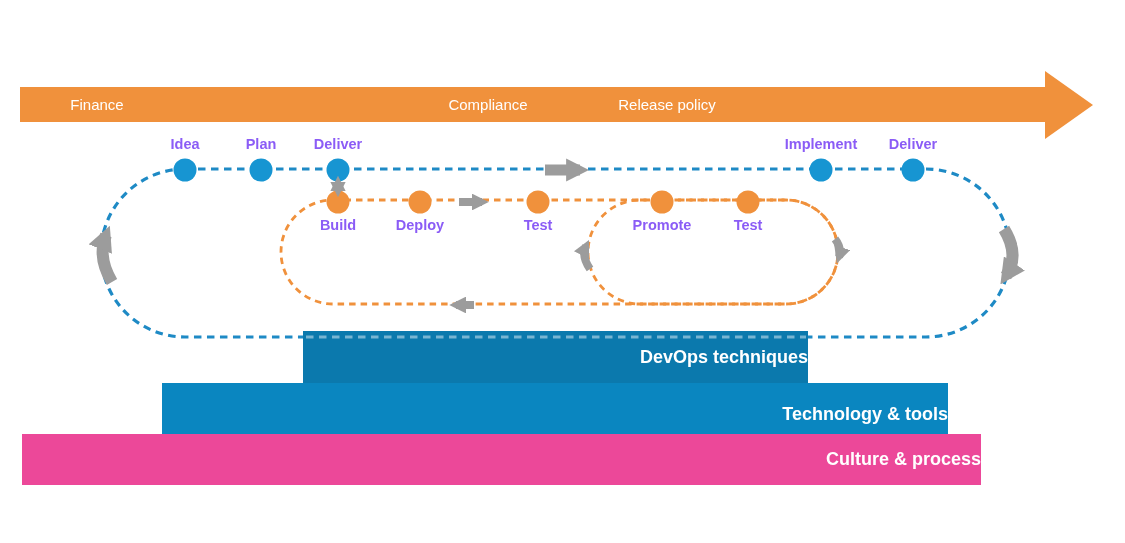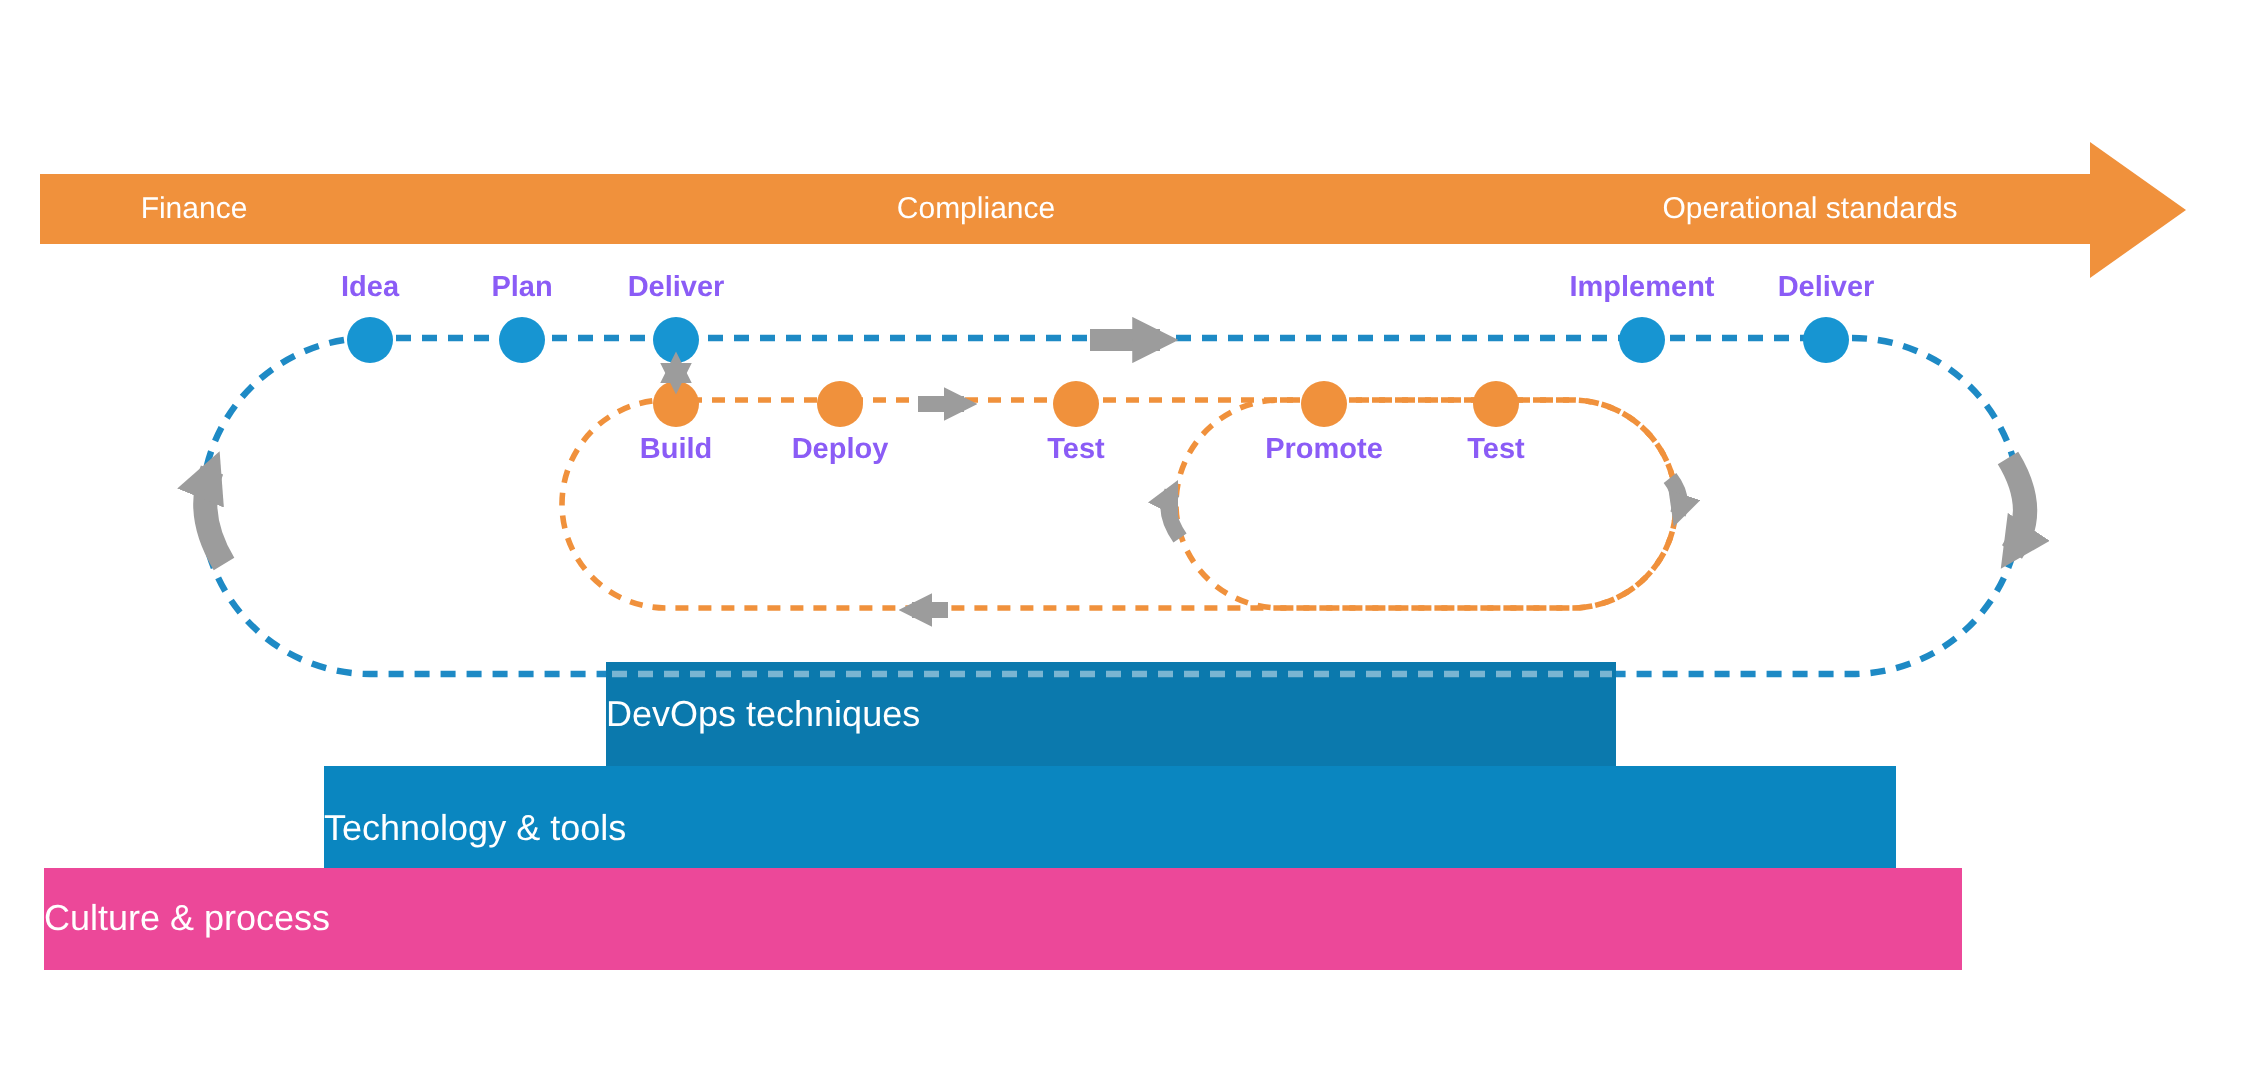--- a/index.html
+++ b/index.html
@@ -43,22 +43,22 @@
   .node.blue   { background: #1795d2; }
   .node.orange { background: #f0913c; }
 
   .node-label {
     z-index: 7; transform: translateX(-50%);
     color: #8b5cf6; font-size: 14.5px; font-weight: 700; white-space: nowrap;
   }
 
   
   .bar {
-    z-index: 4; color: #ffffff; font-size: 18px; font-weight: 400;
-    display: flex; align-items: center; justify-content: flex-start;
+    z-index: 4; color: #ffffff; font-size: 18px; font-weight: 700;
+    display: flex; align-items: center; justify-content: flex-end;
     white-space: nowrap;
   }
   .bar-1 { left: 303px; top: 331px; width: 505px;  height: 52px; background: #0b79ad; }
   .bar-2 { left: 162px; top: 383px; width: 786px;  height: 63px; background: #0a86c0; }
   .bar-3 { left: 22px;  top: 434px; width: 959px; height: 51px; background: #ec4899; }
 </style>
 </head>
 <body>
 
 <div id="stage">
@@ -66,21 +66,21 @@
   <svg id="loops-layer" class="layer" width="1125" height="543" viewBox="0 0 1125 543">
     <rect x="101" y="169" width="909" height="168" rx="84" ry="84" fill="none" stroke="#1e8ac5" stroke-width="3.2" stroke-dasharray="7.5 5.5"></rect>
     <rect x="281" y="200" width="557" height="104" rx="52" ry="52" fill="none" stroke="#f0913c" stroke-width="2.8" stroke-dasharray="6.5 5"></rect>
     <rect x="588" y="200" width="250" height="104" rx="52" ry="52" fill="none" stroke="#f0913c" stroke-width="2.8" stroke-dasharray="6.5 5"></rect>
   </svg>
 
   <div class="abs banner-bar"></div>
   <div class="abs banner-head"></div>
   <span class="abs banner-label" style="left:97px">Finance</span>
   <span class="abs banner-label" style="left:488px">Compliance</span>
-  <span class="abs banner-label" style="left:905px">Operational standards</span>
+  <span class="abs banner-label" style="left:667px">Release policy</span>
 
   <div class="abs bar bar-1">
     <span>DevOps techniques</span>
   </div>
   <div class="abs bar bar-2">
     <span>Technology &amp; tools</span>
   </div>
   <div class="abs bar bar-3">
     <span>Culture &amp; process</span>
   </div>

